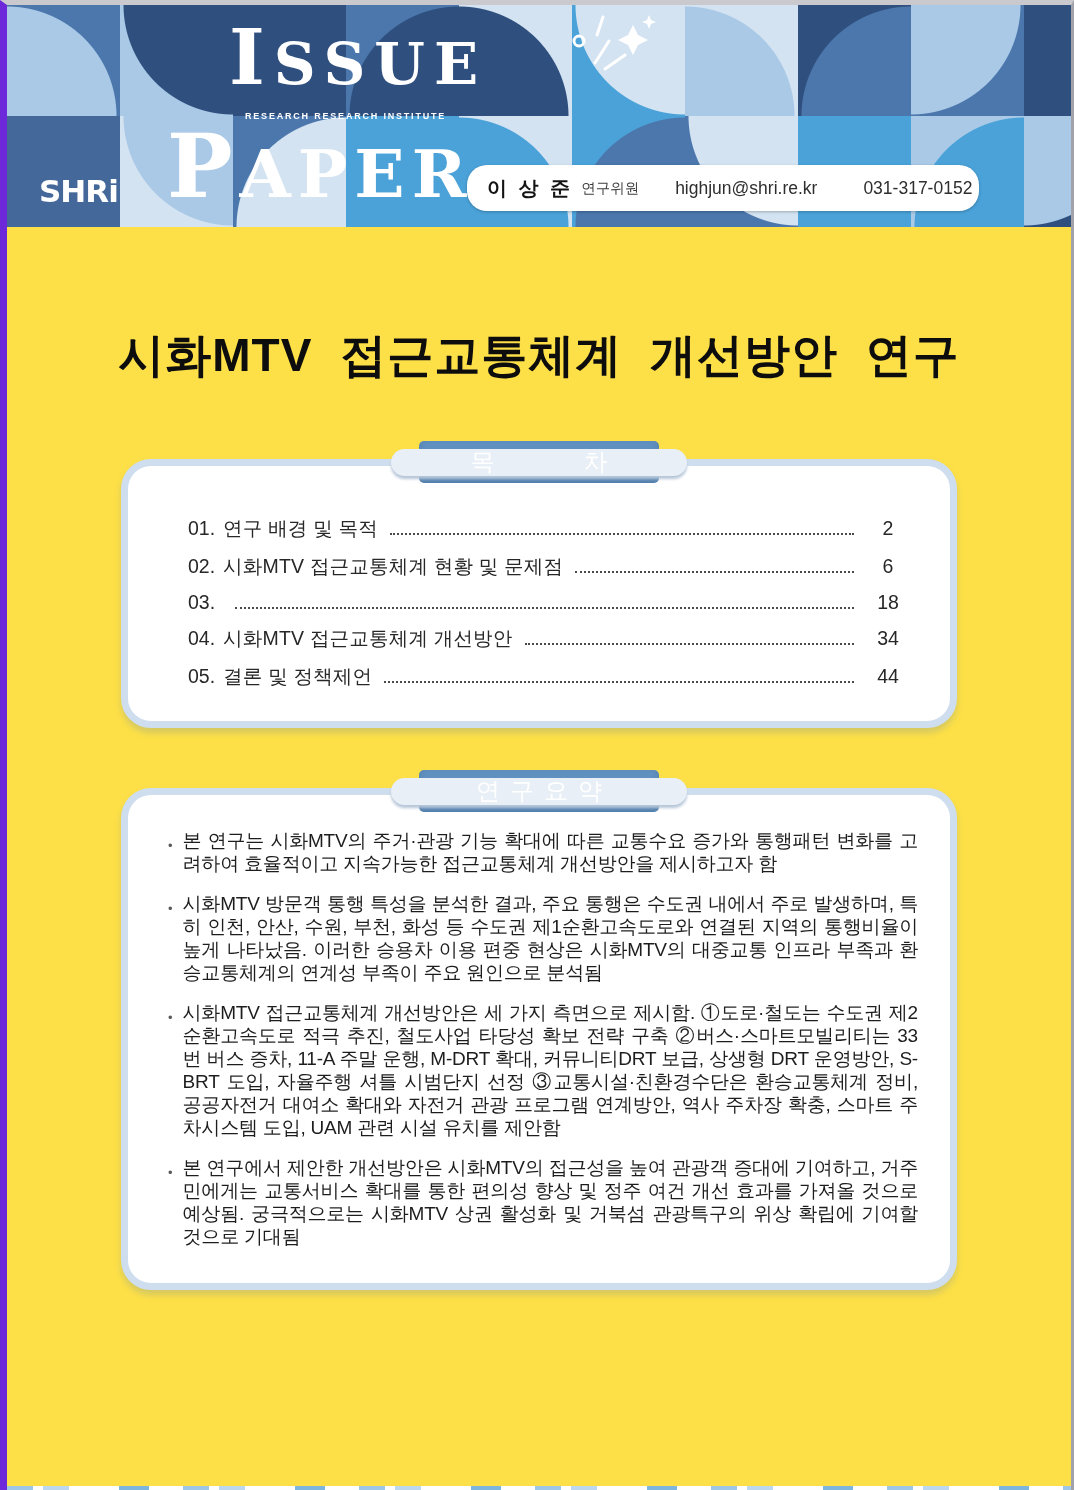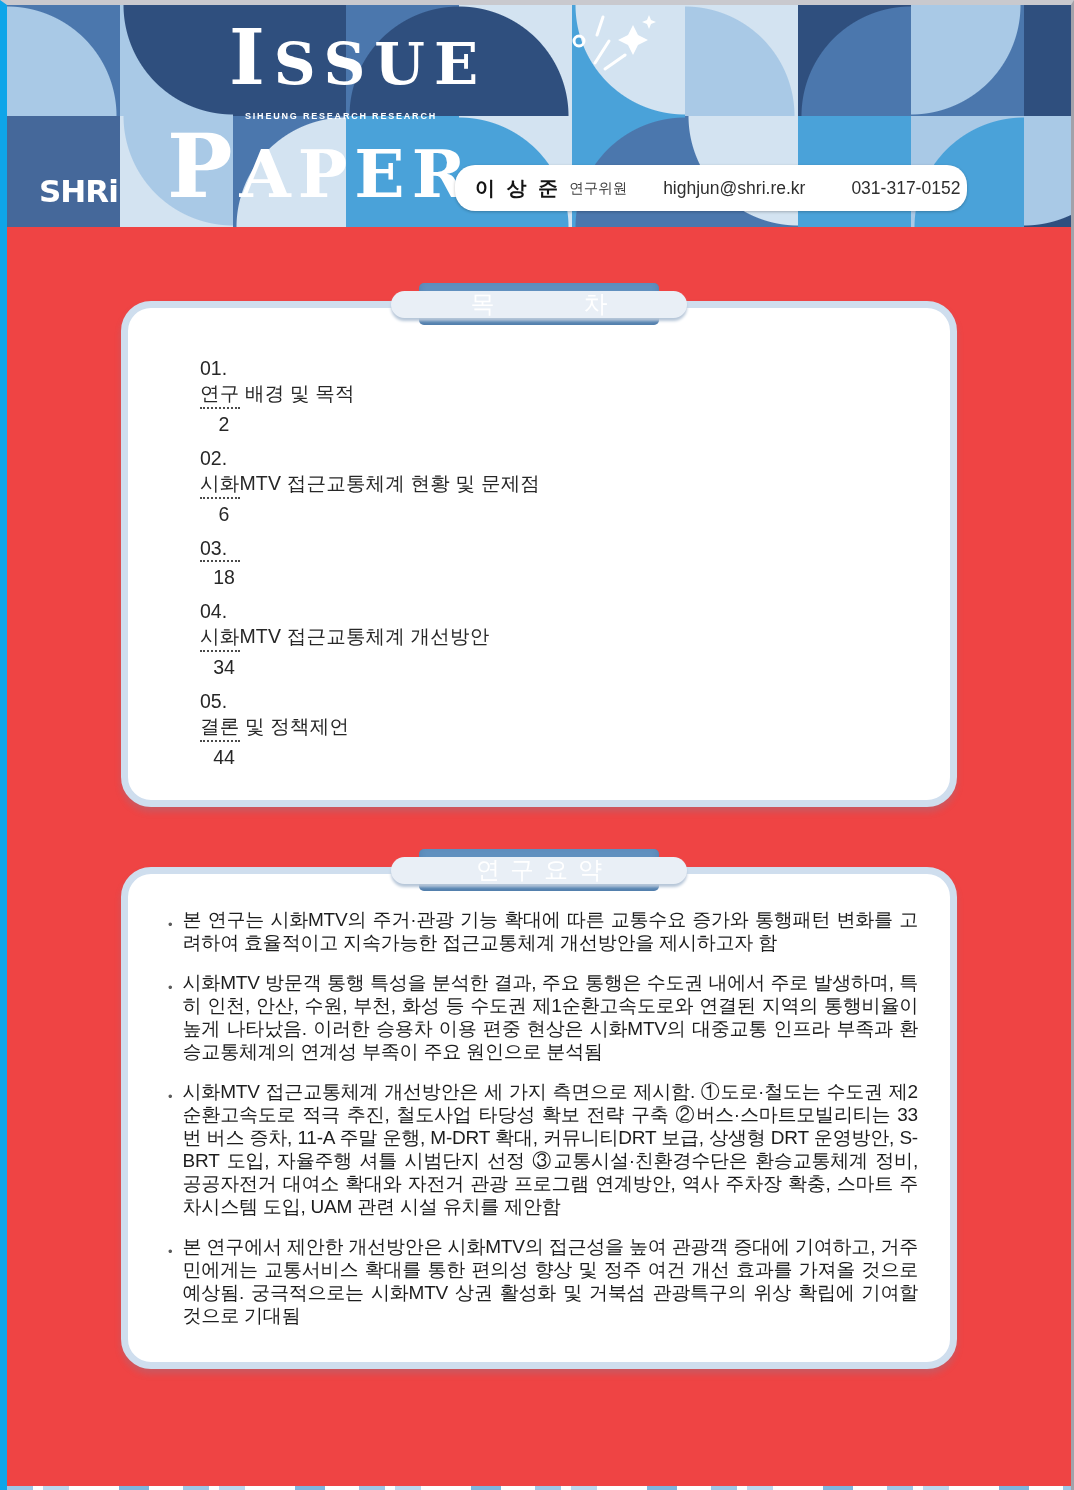--- a/index.html
+++ b/index.html
@@ -1,39 +1,39 @@
 <!DOCTYPE html>
 <html><head>
 <meta charset="utf-8">
 <style>
   html,body{margin:0;padding:0;background:#e8e8ea;}
   .page{
     position:relative; width:1074px; height:1490px; margin:0 auto;
-    background:#ef4444; overflow:hidden; box-sizing:border-box;
-    border-left:7px solid #0ea5e9; border-top:5px solid #c9c9ce; border-right:3px solid #a2a2aa;
+    background:#fde047; overflow:hidden; box-sizing:border-box;
+    border-left:7px solid #6d28d9; border-top:5px solid #c9c9ce; border-right:3px solid #a2a2aa;
     font-family:"Liberation Sans", sans-serif;
   }
   
   .masthead{position:relative; height:222px; overflow:hidden; background:#4b77ad;}
   .tiles{position:absolute; top:0; left:0; width:1130px; display:flex; flex-wrap:wrap;}
   .tile{width:113px; height:111px; background-color:var(--bg);}
   .tile.tl{background-image:radial-gradient(circle 110px at 0 0,       var(--fg) 0 109px, transparent 110px);}
   .tile.tr{background-image:radial-gradient(circle 110px at 100% 0,    var(--fg) 0 109px, transparent 110px);}
   .tile.bl{background-image:radial-gradient(circle 110px at 0 100%,    var(--fg) 0 109px, transparent 110px);}
   .tile.br{background-image:radial-gradient(circle 110px at 100% 100%, var(--fg) 0 109px, transparent 110px);}
   .issue-logo{position:absolute; left:160px; top:14px; color:#fff; font-family:"DejaVu Serif", serif; font-weight:bold; line-height:1;}
   .issue-line1{font-size:58px; letter-spacing:9px; margin-left:62px;}
   .issue-sub{font-size:9px; letter-spacing:1.8px; font-family:"Liberation Sans", sans-serif; font-weight:bold; margin:16px 0 2px 78px;}
   .issue-line2{font-size:66px; letter-spacing:7px;}
   .dropcap{font-size:1.32em;}
   .sparkles{position:absolute; left:560px; top:6px; color:#fff;}
   .shri-white{position:absolute; left:32px; top:168px; color:#fff; font-size:31px; font-weight:800; letter-spacing:-1px; font-family:"DejaVu Sans", sans-serif;}
   .issue-date{position:absolute; right:112px; top:88px; color:#fff; font-size:23px; font-weight:600; letter-spacing:1px;}
   .author-card{
-    position:absolute; left:448px; top:160px; width:512px; height:46px; background:#fff;
+    position:absolute; left:460px; top:160px; width:512px; height:46px; background:#fff;
     border-radius:20px; display:flex; align-items:center; padding:0 20px; box-sizing:border-box;
     box-shadow:0 1px 3px rgba(0,0,0,.25);
   }
   .author-name{font-size:20px; font-weight:bold; color:#141414; letter-spacing:3px; white-space:nowrap;}
   .author-title{font-size:14.5px; color:#3c3c3c; margin-left:8px; white-space:nowrap;}
   .author-email{font-size:17.5px; color:#2e2e2e; margin-left:36px; white-space:nowrap;}
   .author-phone{font-size:17.5px; color:#2e2e2e; margin-left:46px; white-space:nowrap;}
   
   .doc-title{
     margin:100px auto 0; text-align:center; font-size:46px; font-weight:800; color:#0d0d0d;
@@ -52,21 +52,21 @@
     color:#fff; font-family:"DejaVu Serif", serif; font-size:24px;
     box-shadow:inset 0 -4px 6px rgba(40,70,110,.25);
   }
   .ribbon::before{
     content:""; position:absolute; z-index:-1; left:-28px; right:-28px; top:8px; height:27px;
     background:#e9eff6; border-radius:14px; box-shadow:0 3px 3px #b6c6d8;
   }
   .ribbon .wide{letter-spacing:1.7em; margin-right:-1.7em;}
   .ribbon .mid{letter-spacing:.42em; margin-right:-.42em;}
   
-  .toc-row{display:flex; align-items:baseline; font-size:19.5px; color:#272727; margin:11px 0;flex-direction:column;}
+  .toc-row{display:flex; align-items:baseline; font-size:19.5px; color:#272727; margin:11px 0;}
   .toc-no{font-weight:500; margin-right:8px; white-space:nowrap;}
   .toc-label{white-space:nowrap; letter-spacing:.2px;}
   .toc-dots{flex:1; border-bottom:2.6px dotted #4a4a4a; margin:0 10px 4px 12px; min-width:40px;}
   .toc-page{width:48px; text-align:center; white-space:nowrap;}
   
   .bullet{display:flex; margin:0 0 17px 0;}
   .bullet-marker{color:#5a5a5a; font-size:13px; line-height:34px; margin:0 10px 0 2px;}
   .bullet-text{font-size:19px; line-height:23px; color:#1d1d1d; text-align:justify; letter-spacing:-.2px;}
   
   .bottom-strip{
@@ -98,21 +98,21 @@
         <div class="tile bl" style="--bg: #d3e3f1; --fg: #4aa2d9;"></div>
         <div class="tile br" style="--bg: #4aa2d9; --fg: #4b77ad;"></div>
         <div class="tile tr" style="--bg: #4b77ad; --fg: #d3e3f1;"></div>
         <div class="tile" style="--bg: #4aa2d9;"></div>
         <div class="tile br" style="--bg: #a9c9e6; --fg: #4aa2d9;"></div>
         <div class="tile tl" style="--bg: #2f4f7e; --fg: #a9c9e6;"></div>
       </div>
 
     <div class="issue-logo">
       <div class="issue-line1"><span class="dropcap">I</span>SSUE</div>
-      <div class="issue-sub">SIHEUNG RESEARCH RESEARCH</div>
+      <div class="issue-sub">RESEARCH RESEARCH INSTITUTE</div>
       <div class="issue-line2"><span class="dropcap">P</span>APER</div>
     </div>
 
     <div class="sparkles">
       <svg width="90" height="74" viewBox="0 0 90 74">
         <g stroke="#ffffff" stroke-width="3" fill="none" stroke-linecap="round">
           <circle cx="12" cy="30" r="5"></circle>
           <line x1="28" y1="52" x2="42" y2="30"></line>
           <line x1="38" y1="58" x2="58" y2="44"></line>
           <line x1="30" y1="24" x2="36" y2="6"></line>
@@ -125,20 +125,21 @@
     <div class="shri-white">SHRi</div>
 
     <div class="author-card">
       <span class="author-name">이 상 준</span>
       <span class="author-title">연구위원</span>
       <span class="author-email">highjun@shri.re.kr</span>
       <span class="author-phone">031-317-0152</span>
     </div>
   </div>
 
+  <h1 class="doc-title">시화MTV 접근교통체계 개선방안 연구</h1>
 
   <section class="box-section toc-section">
     <div class="ribbon">
       <span class="wide">목 차</span>
     </div>
     <div>
       <div class="toc-row">
         <span class="toc-no">01.</span>
         <span class="toc-label">연구 배경 및 목적</span>
         <span class="toc-dots"></span>

